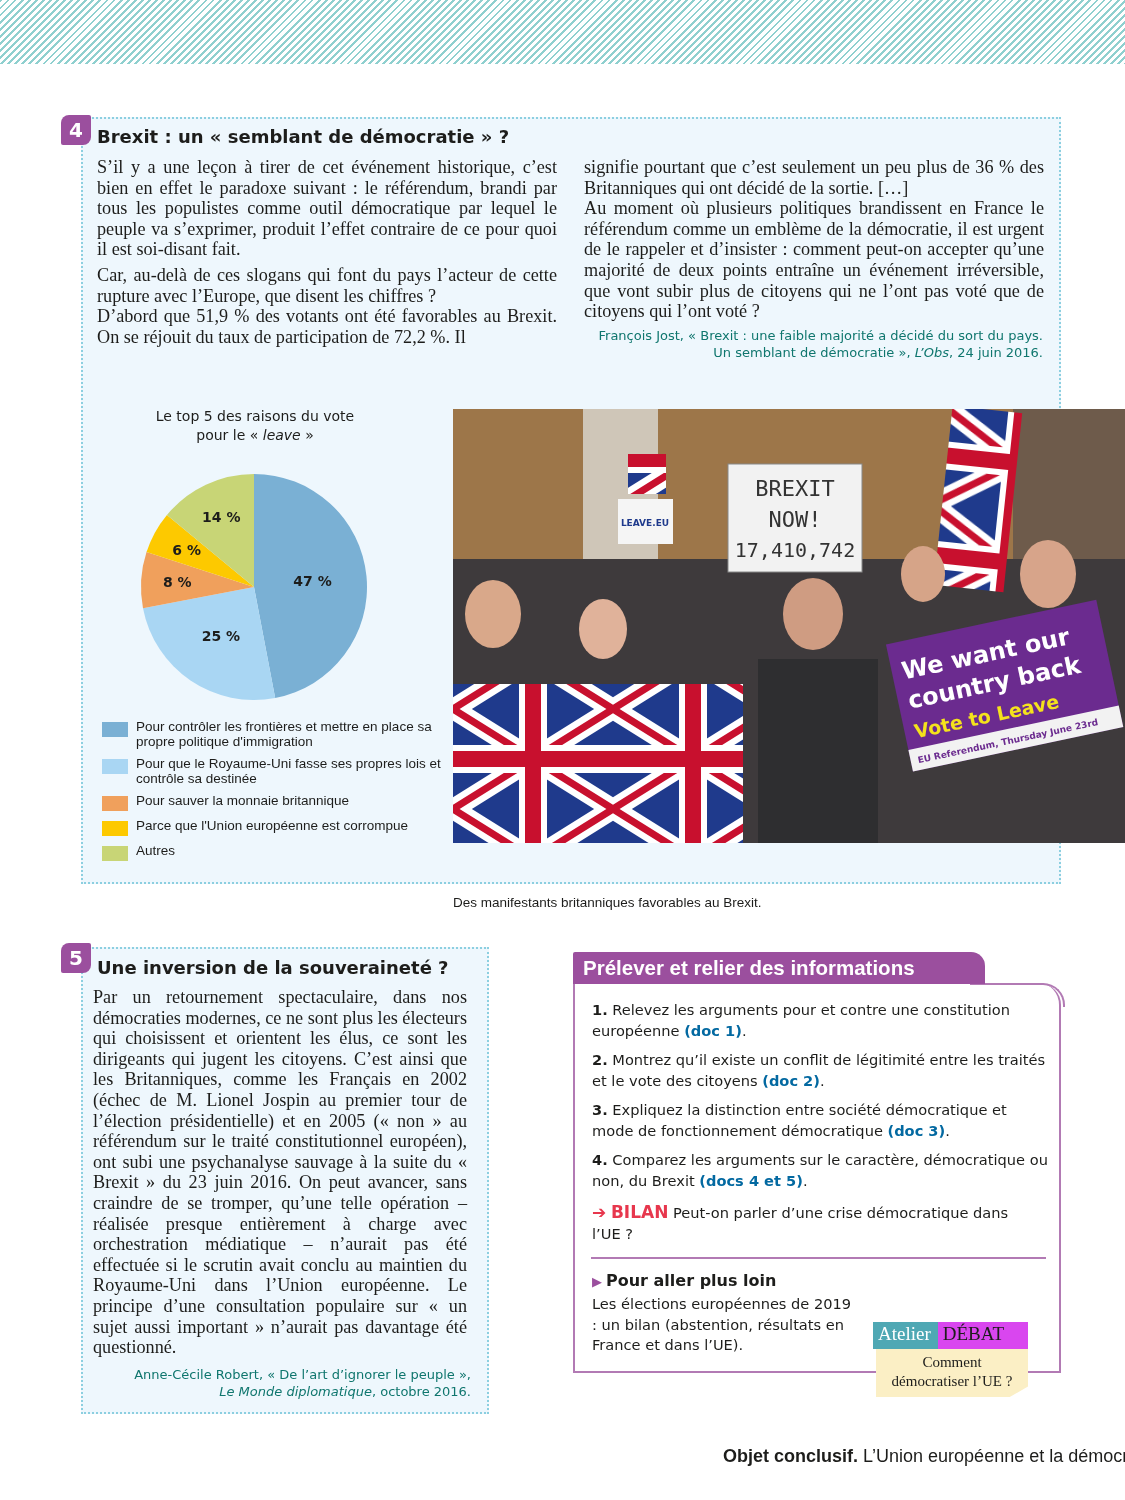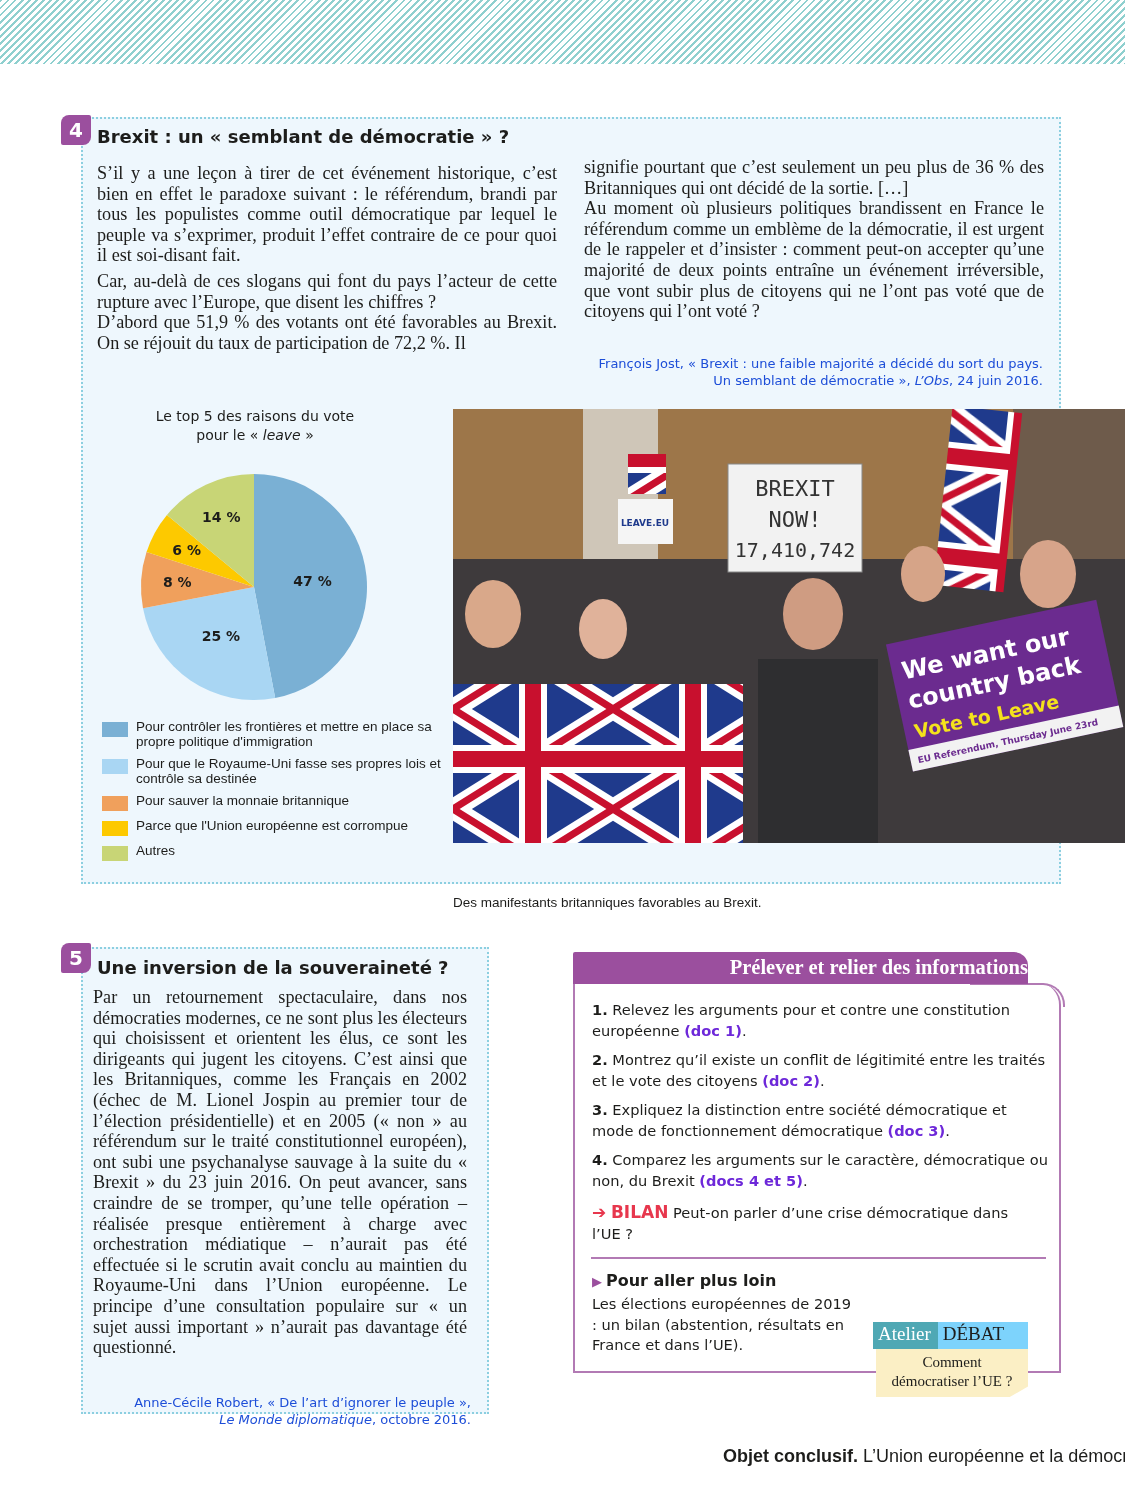--- a/index.html
+++ b/index.html
@@ -26,21 +26,21 @@
     font-size: 18px; color: #1d1d1b; white-space: nowrap;
   }
   .serif-text {
     position: absolute; font-family: "Liberation Serif", serif; font-size: 18.2px;
     line-height: 20.6px; text-align: justify; color: #1d1d1b;
   }
   .serif-text p { margin: 0; }
   .serif-text p.gap { margin-top: 5px; }
   .source {
     position: absolute; text-align: right; font-family: "DejaVu Sans", sans-serif;
-    font-size: 13px; line-height: 17px; color: #1d4ed8; margin-top: 28px;
+    font-size: 13px; line-height: 17px; color: #0f766e;
   }
 
   .chart-title {
     position: absolute; left: 120px; top: 407px; width: 270px; text-align: center;
     font-family: "DejaVu Sans", sans-serif; font-size: 14px; line-height: 19px;
   }
   #pie-svg { position: absolute; left: 130px; top: 470px; width: 260px; height: 240px; overflow: visible; }
   .pie-label { font-family: "DejaVu Sans", sans-serif; font-size: 14px; font-weight: bold; fill: #1d1d1b; }
 
   .legend { position: absolute; left: 102px; top: 713px; width: 340px; }
@@ -51,69 +51,69 @@
   .photo {
     position: absolute; left: 453px; top: 409px; width: 672px; height: 434px; overflow: hidden;
     background: linear-gradient(180deg, #b48a57 0%, #8d6b3f 30%, #5a4c40 55%, #3d3a3e 100%);
   }
   .photo-caption {
     position: absolute; left: 453px; top: 851px; font-family: "Liberation Sans", sans-serif;
     font-size: 13.5px; color: #1d1d1b; margin-top: 44px;
   }
 
   .task-header {
-    position: absolute; left: 573px; top: 952px; width: 455px; height: 32px;
+    position: absolute; left: 573px; top: 952px; width: 412px; height: 32px;
     background: #9b4f9e; color: #fff; border-radius: 2px 14px 0 0;
-    font-family: Liberation Serif, serif; font-weight: bold; font-size: 20.5px;
-    padding: 4px 0 0 10px; white-space: nowrap; text-align: right;
+    font-family: Liberation Sans, sans-serif; font-weight: bold; font-size: 20.5px;
+    padding: 4px 0 0 10px; white-space: nowrap;
   }
   .task-box {
     position: absolute; left: 573px; top: 983px; width: 488px; height: 390px;
     border: 2px solid #b27ab4; border-top: none; border-radius: 0 22px 0 0;
   }
   .task-box::before {
     content: ""; position: absolute; left: 395px; top: 0; width: 93px; height: 22px;
     border-top: 2px solid #b27ab4; border-right: 2px solid #b27ab4;
     border-radius: 0 22px 0 0; margin-right: -2px;
   }
   .task-list { position: absolute; left: 592px; top: 999px; width: 460px; }
   .task-item { font-family: "DejaVu Sans", sans-serif; font-size: 14.6px; line-height: 21px; margin-bottom: 8px; }
   .task-item .num { font-weight: bold; }
-  .task-item .ref { color: #6d28d9; font-weight: bold; }
+  .task-item .ref { color: #0369a1; font-weight: bold; }
   .bilan { position: absolute; left: 592px; top: 1202px; width: 440px; font-family: "DejaVu Sans", sans-serif; font-size: 14.6px; line-height: 21px; }
   .bilan .arrow, .bilan .bilan-tag { color: #e7374d; font-weight: bold; font-size: 17px; }
   .divider { position: absolute; left: 591px; top: 1257px; width: 455px; height: 2px; background: #b27ab4; }
   .further-title { position: absolute; left: 592px; top: 1271px; font-family: "DejaVu Sans", sans-serif; font-weight: bold; font-size: 16px; }
   .further-title .tri { color: #9b4f9e; font-size: 13px; margin-right: 4px; }
   .further-text { position: absolute; left: 592px; top: 1294px; width: 260px; font-family: "DejaVu Sans", sans-serif; font-size: 14.6px; line-height: 20.5px; }
 
   .atelier { position: absolute; left: 873px; top: 1322px; width: 155px; }
   .atelier-head { display: flex; height: 27px; }
   .atelier-left { background: #4fa8b4; color: #fff; font-family: "Liberation Serif", serif; font-size: 19px; padding: 1px 7px 0 5px; }
-  .atelier-right { background: #7dd3fc; color: #1d1d1b; font-family: "Liberation Serif", serif; font-size: 19px; padding: 1px 6px 0 5px; flex: 1; }
+  .atelier-right { background: #d946ef; color: #1d1d1b; font-family: "Liberation Serif", serif; font-size: 19px; padding: 1px 6px 0 5px; flex: 1; }
   .atelier-body {
     margin-left: 3px; background: #fbefc5; text-align: center; font-family: "Liberation Serif", serif;
     font-size: 15px; line-height: 19px; padding: 4px 6px 6px 6px; color: #1d1d1b;
     clip-path: polygon(0 0, 100% 0, 100% 78%, 88% 100%, 0 100%);
   }
 
   .footer { position: absolute; left: 723px; top: 1446px; font-family: "Liberation Sans", sans-serif; font-size: 18px; white-space: nowrap; }
   .footer .bold { font-weight: bold; }
   .footer .page { color: #4fa8b4; font-weight: bold; margin-left: 6px; }
 </style>
 </head>
 <body>
 
 <div class="top-band"></div>
 
 <div class="doc-box" style="left:81px; top:117px; width:980px; height:767px;"></div>
 <div class="doc-num" style="left:61px; top:115px;">4</div>
 <div class="doc-title" style="left:97px; top:126px;">Brexit : un « semblant de démocratie » ?</div>
 
-<div class="serif-text" style="left:97px; top:163px; width:460px;">
+<div class="serif-text" style="left:97px; top:157px; width:460px;">
   <p>S’il y a une leçon à tirer de cet événement historique, c’est bien en effet le paradoxe suivant : le référendum, brandi par tous les populistes comme outil démocratique par lequel le peuple va s’exprimer, produit l’effet contraire de ce pour quoi il est soi-disant fait.</p>
   <p class="gap">Car, au-delà de ces slogans qui font du pays l’acteur de cette rupture avec l’Europe, que disent les chiffres ?</p>
   <p>D’abord que 51,9 % des votants ont été favorables au Brexit. On se réjouit du taux de participation de 72,2 %. Il</p>
 </div>
 <div class="serif-text" style="left:584px; top:157px; width:460px;">
   <p>signifie pourtant que c’est seulement un peu plus de 36 % des Britanniques qui ont décidé de la sortie. […]</p>
   <p>Au moment où plusieurs politiques brandissent en France le référendum comme un emblème de la démocratie, il est urgent de le rappeler et d’insister : comment peut-on accepter qu’une majorité de deux points entraîne un événement irréversible, que vont subir plus de citoyens qui ne l’ont pas voté que de citoyens qui l’ont voté ?</p>
 </div>
 <div class="source" style="left:560px; top:327px; width:483px;">
   <div>François Jost, « Brexit : une faible majorité a décidé du sort du pays.</div>

